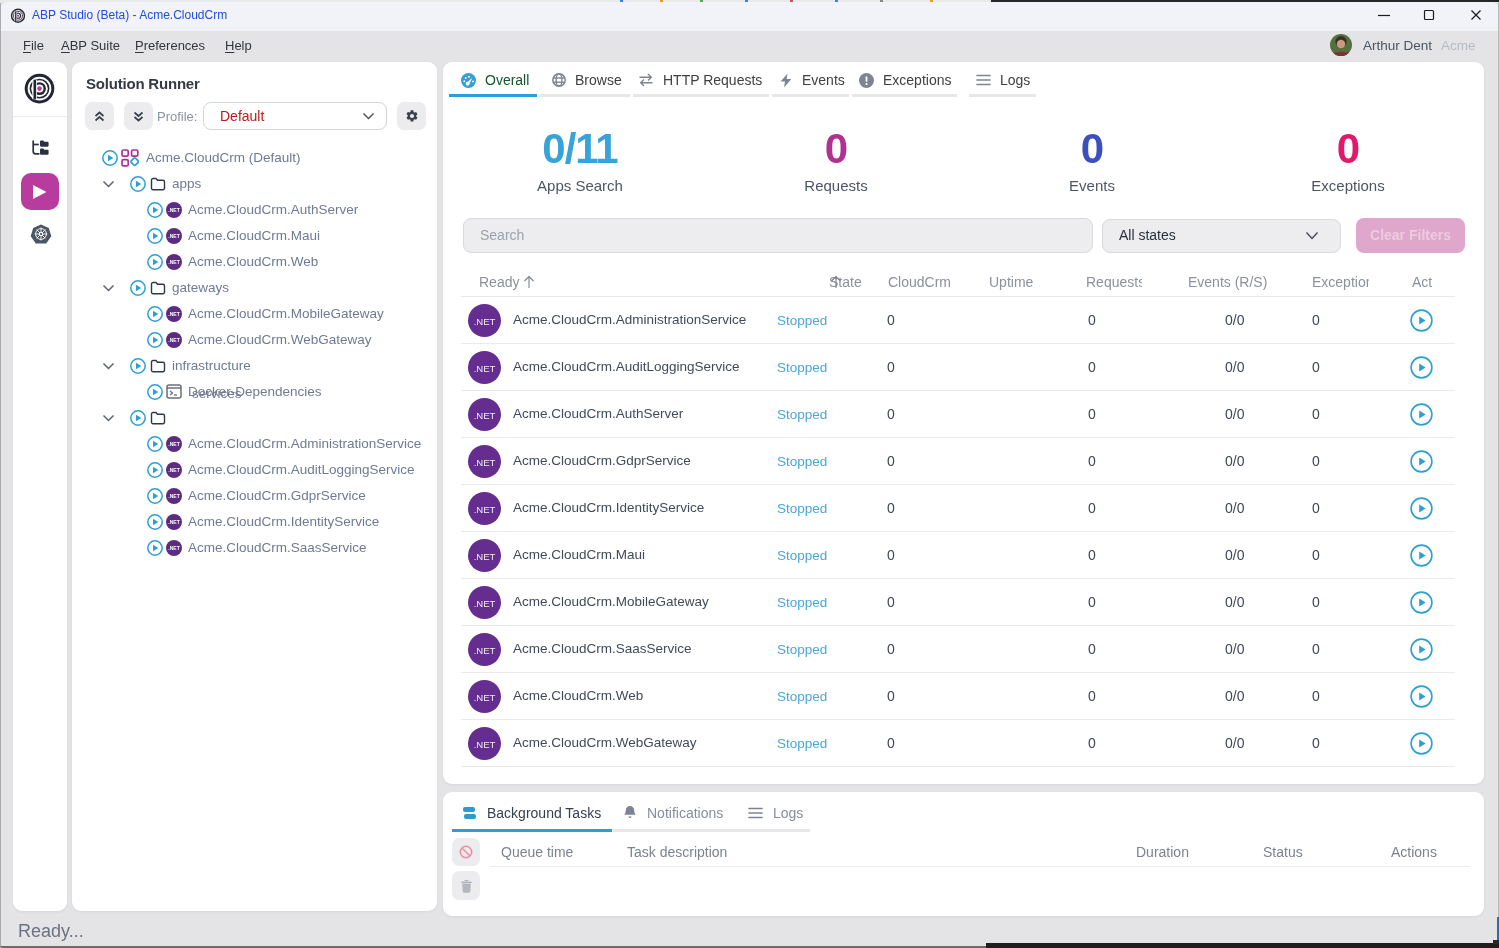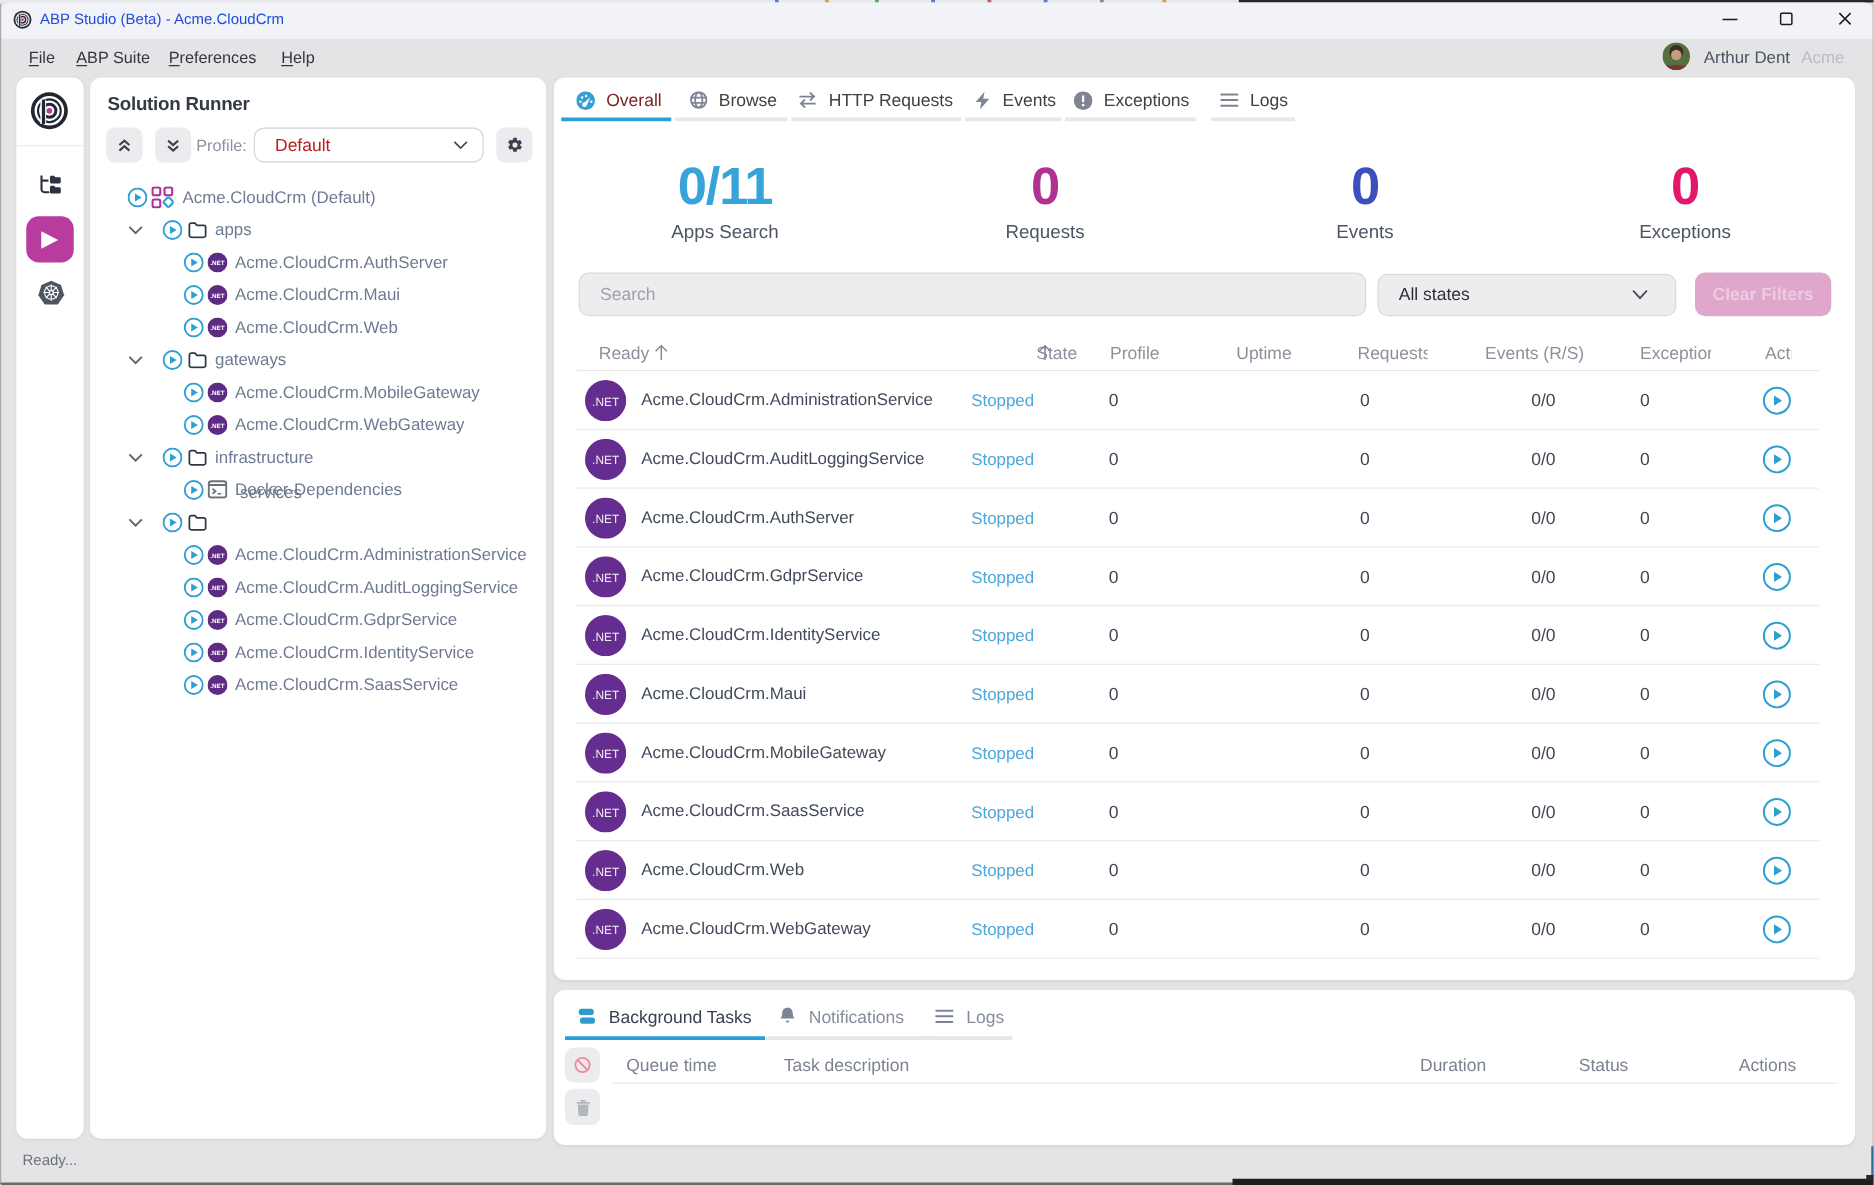--- a/index.html
+++ b/index.html
@@ -10,21 +10,21 @@
 
 #titlebar { position:absolute; left:0; top:2px; width:1499px; height:29px; background:#f2f3f9; border-radius:8px 8px 0 0; }
 #titletext { position:absolute; left:32px; top:8px; font-size:12px; color:#1d4ed8; }
 .winbtn { position:absolute; top:0; width:14px; height:14px; }
 
 .menuitem { position:absolute; top:38px; font-size:13px; color:#33363c; }
 .menuitem u { text-decoration:underline; text-underline-offset:2px; }
 
 .tab { position:absolute; top:66px; height:31px; font-size:14px; display:flex; align-items:center; gap:9px; border-bottom:3px solid #e7e7e9; padding:0 12px 0 12px; color:#404040; white-space:nowrap; }
 .tab svg { flex-shrink:0; }
-.tab.active { color:#7f1d1d; border-bottom-color:#2b9fd8; }
+.tab.active { color:#14532d; border-bottom-color:#2b9fd8; }
 
 .statnum { position:absolute; top:125px; width:200px; text-align:center; font-size:42px; font-weight:bold; letter-spacing:-1px; }
 .statlbl { position:absolute; top:177px; width:200px; text-align:center; font-size:15px; color:#4d5565; }
 
 .input { position:absolute; background:#ededf0; border:1px solid #d9d9de; border-radius:8px; }
 
 .hdr { position:absolute; top:274px; font-size:14px; color:#8b919c; }
 .row { position:absolute; left:461px; width:994px; height:47px; border-bottom:1px solid #ebebed; }
 .rname { position:absolute; left:52px; top:15px; font-size:13.5px; color:#414a59; }
 .rstop { position:absolute; left:316px; top:16px; font-size:13.5px; color:#4ba6da; }
@@ -385,21 +385,21 @@
 <div class="abs" style="left:1356px;top:227px;width:109px;text-align:center;font-size:14px;font-weight:bold;color:#eecbe0;">Clear Filters</div>
 
 <div class="hdr" style="left:479px;">Ready</div>
 <svg class="hdr" style="left:522px;top:275px;" width="14" height="14">
     <path d="M7 13 V1.5 M2.5 6 L7 1.5 L11.5 6" fill="none" stroke="#7b838f" stroke-width="1.1"></path>
   </svg>
 <div class="hdr" style="left:789px;margin-left:40px;">State</div>
 <svg class="hdr" style="left:829px;top:275px;" width="14" height="14">
     <path d="M7 13 V1.5 M2.5 6 L7 1.5 L11.5 6" fill="none" stroke="#7b838f" stroke-width="1.1"></path>
   </svg>
-<div class="hdr" style="left:888px;">Profile</div>
+<div class="hdr" style="left:888px;">CloudCrm</div>
 <div class="hdr" style="left:989px;">Uptime</div>
 <div class="hdr" style="left:1086px;width:56px;overflow:hidden;white-space:nowrap;">Requests</div>
 <div class="hdr" style="left:1188px;">Events (R/S)</div>
 <div class="hdr" style="left:1312px;width:57px;overflow:hidden;white-space:nowrap;">Exceptions</div>
 <div class="hdr" style="left:1412px;width:21px;overflow:hidden;white-space:nowrap;">Actions</div>
 <div class="abs" style="left:461px;top:296px;width:994px;height:1px;background:#e9e9eb;"></div>
 
 <div id="rows">
     <div class="row" style="top:297px;">
    <svg class="neticon" width="33" height="33" viewBox="0 0 33 33">
@@ -600,19 +600,19 @@
       <rect x="4.4" y="0.9" width="4.2" height="1.4" rx="0.7" fill="#b2b6bd"></rect>
     </svg>
 </div>
 <div class="bhdr" style="left:501px;">Queue time</div>
 <div class="bhdr" style="left:627px;">Task description</div>
 <div class="bhdr" style="left:1136px;">Duration</div>
 <div class="bhdr" style="left:1263px;">Status</div>
 <div class="bhdr" style="left:1391px;">Actions</div>
 <div class="abs" style="left:490px;top:866px;width:980px;height:1px;background:#ededef;"></div>
 
-<div class="abs" style="left:18px;top:921px;font-size:12px;color:#6b7280;">Ready...</div>
+<div class="abs" style="left:18px;top:921px;font-size:18px;color:#6b7280;">Ready...</div>
 <div class="abs" style="left:0;top:946px;width:990px;height:2px;background:#6a6a6c;border-radius:0 0 0 6px;"></div>
 <div class="abs" style="left:986px;top:943px;width:513px;height:5px;background:#1f1f1f;"></div>
 <div class="abs" style="left:0;top:3px;width:1px;height:943px;background:#ababad;"></div>
 <div class="abs" style="left:1498px;top:3px;width:1px;height:941px;background:#b8b8ba;"></div>
 <div class="abs" style="left:1497px;top:917px;width:2px;height:24px;background:#2e6da4;"></div>
 <div class="abs" style="left:1493px;top:940px;width:6px;height:4px;background:#2a2a2a;"></div>
 
 </body></html>

